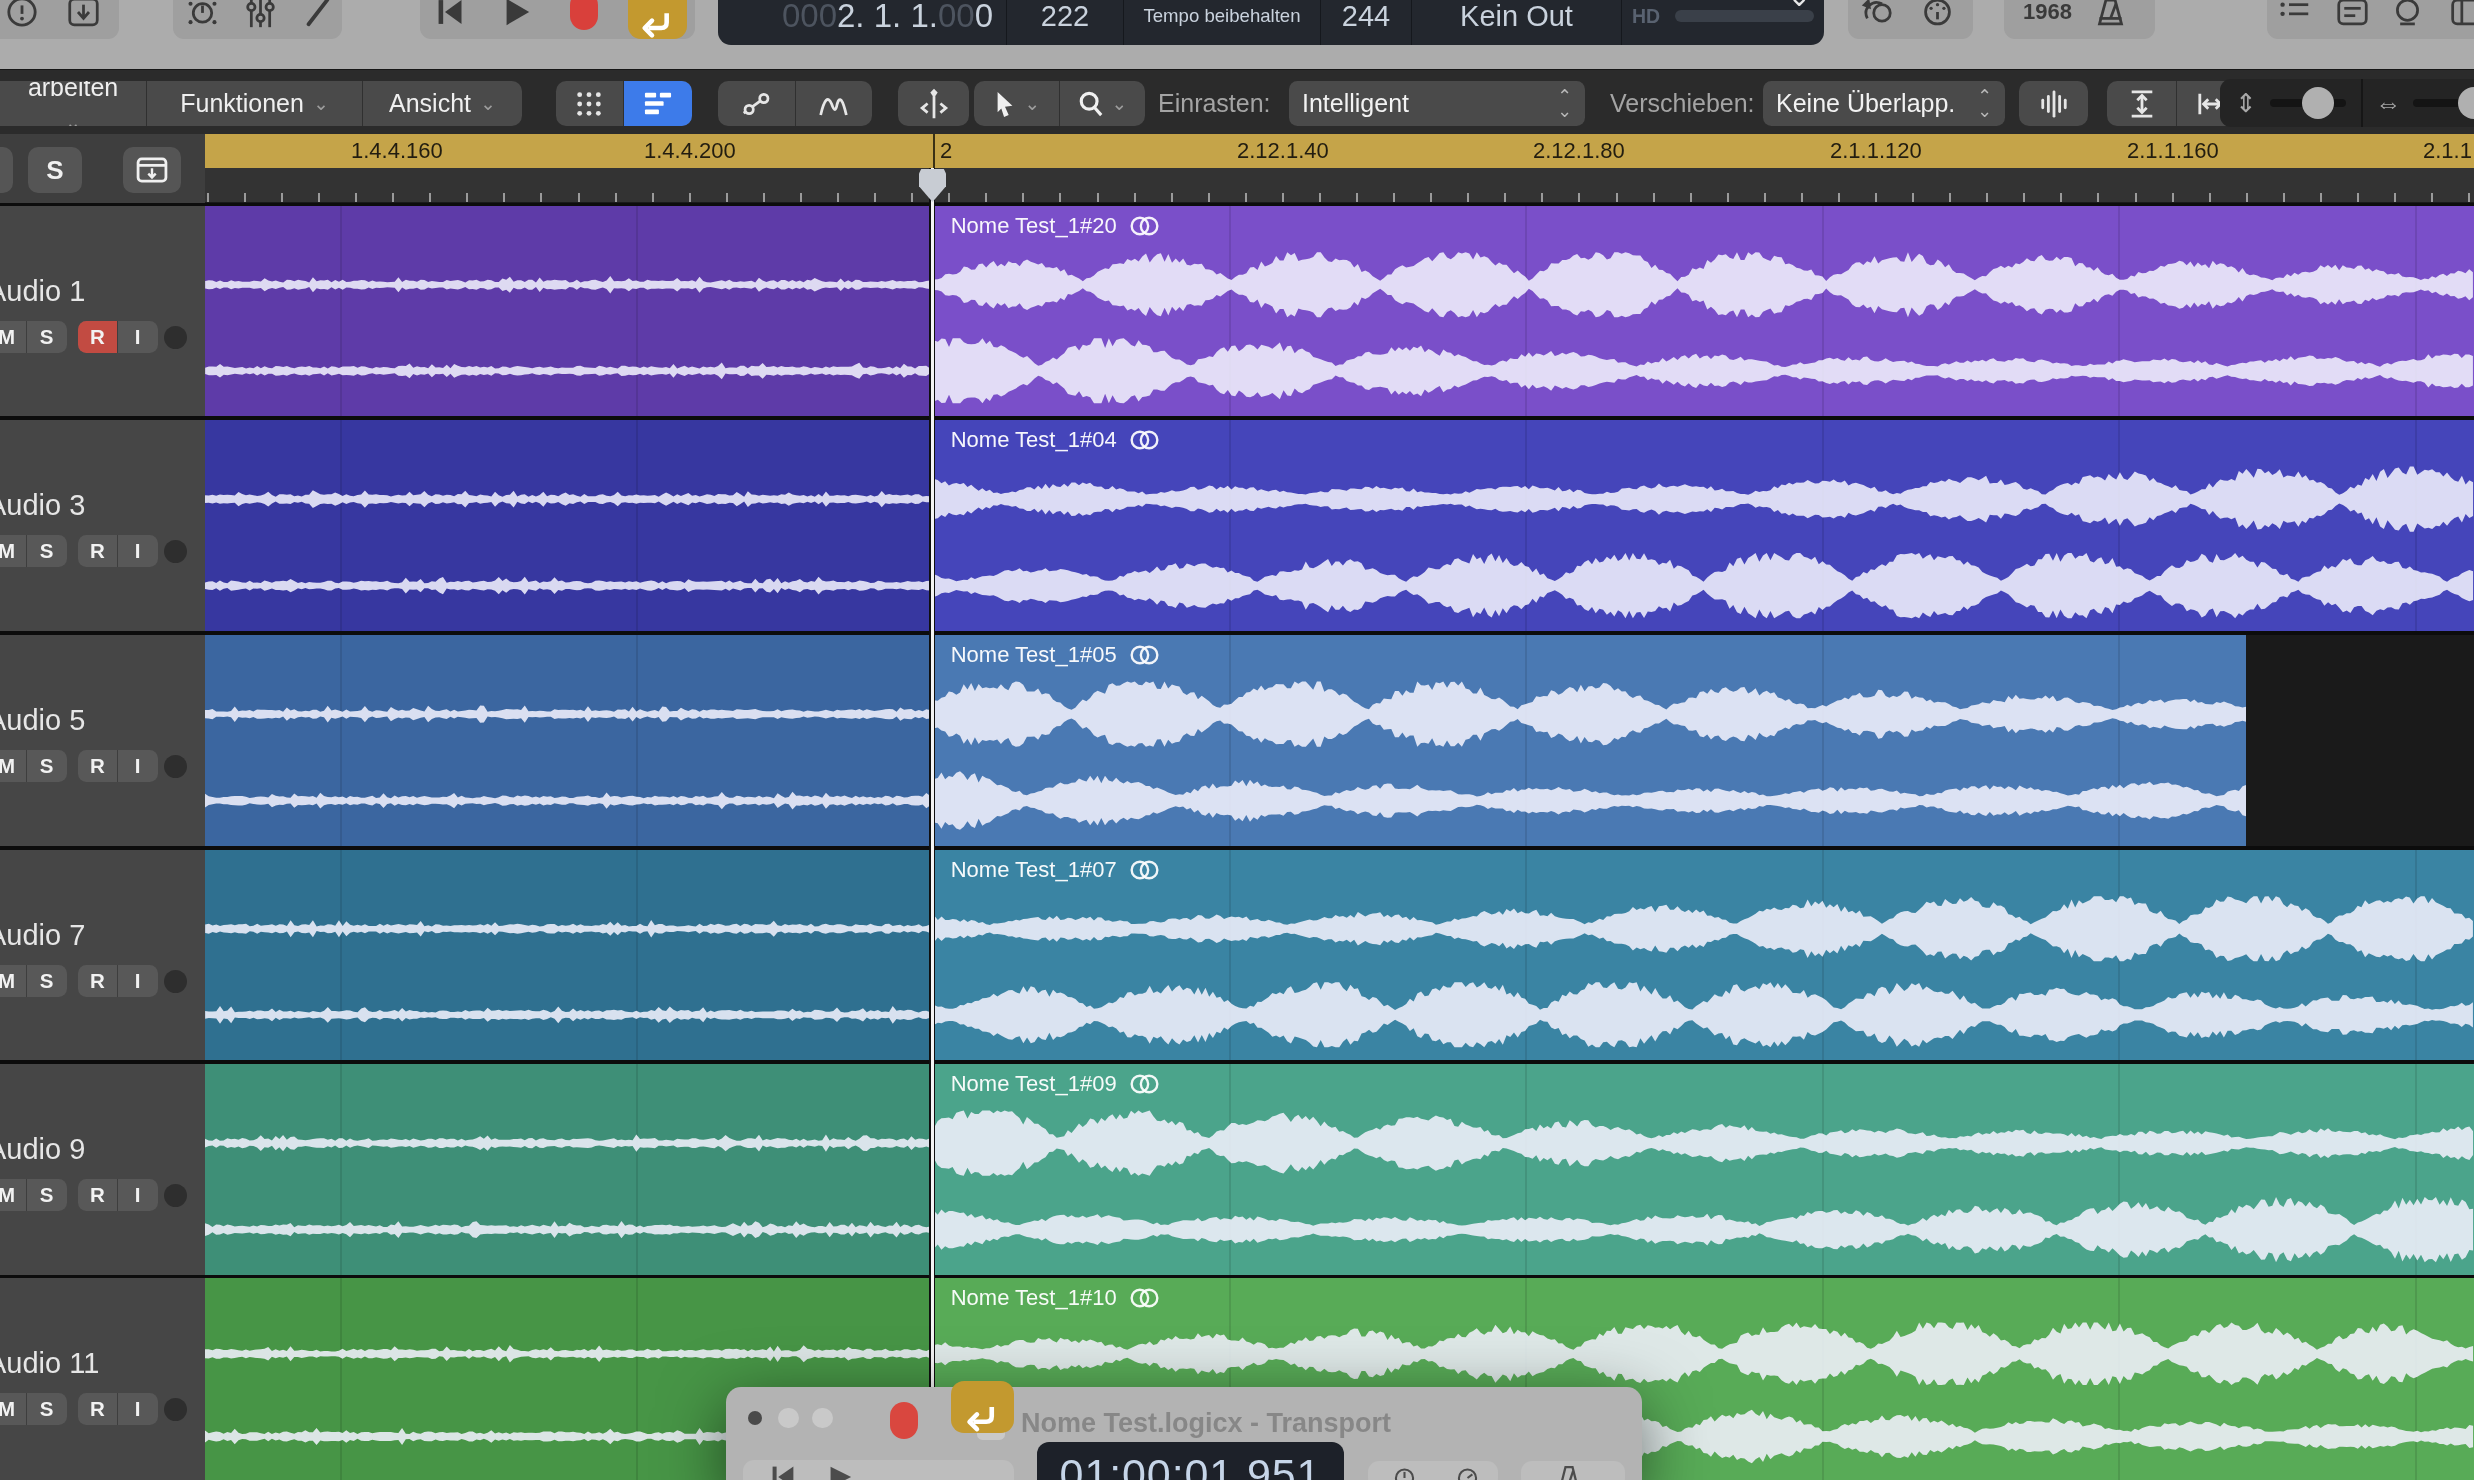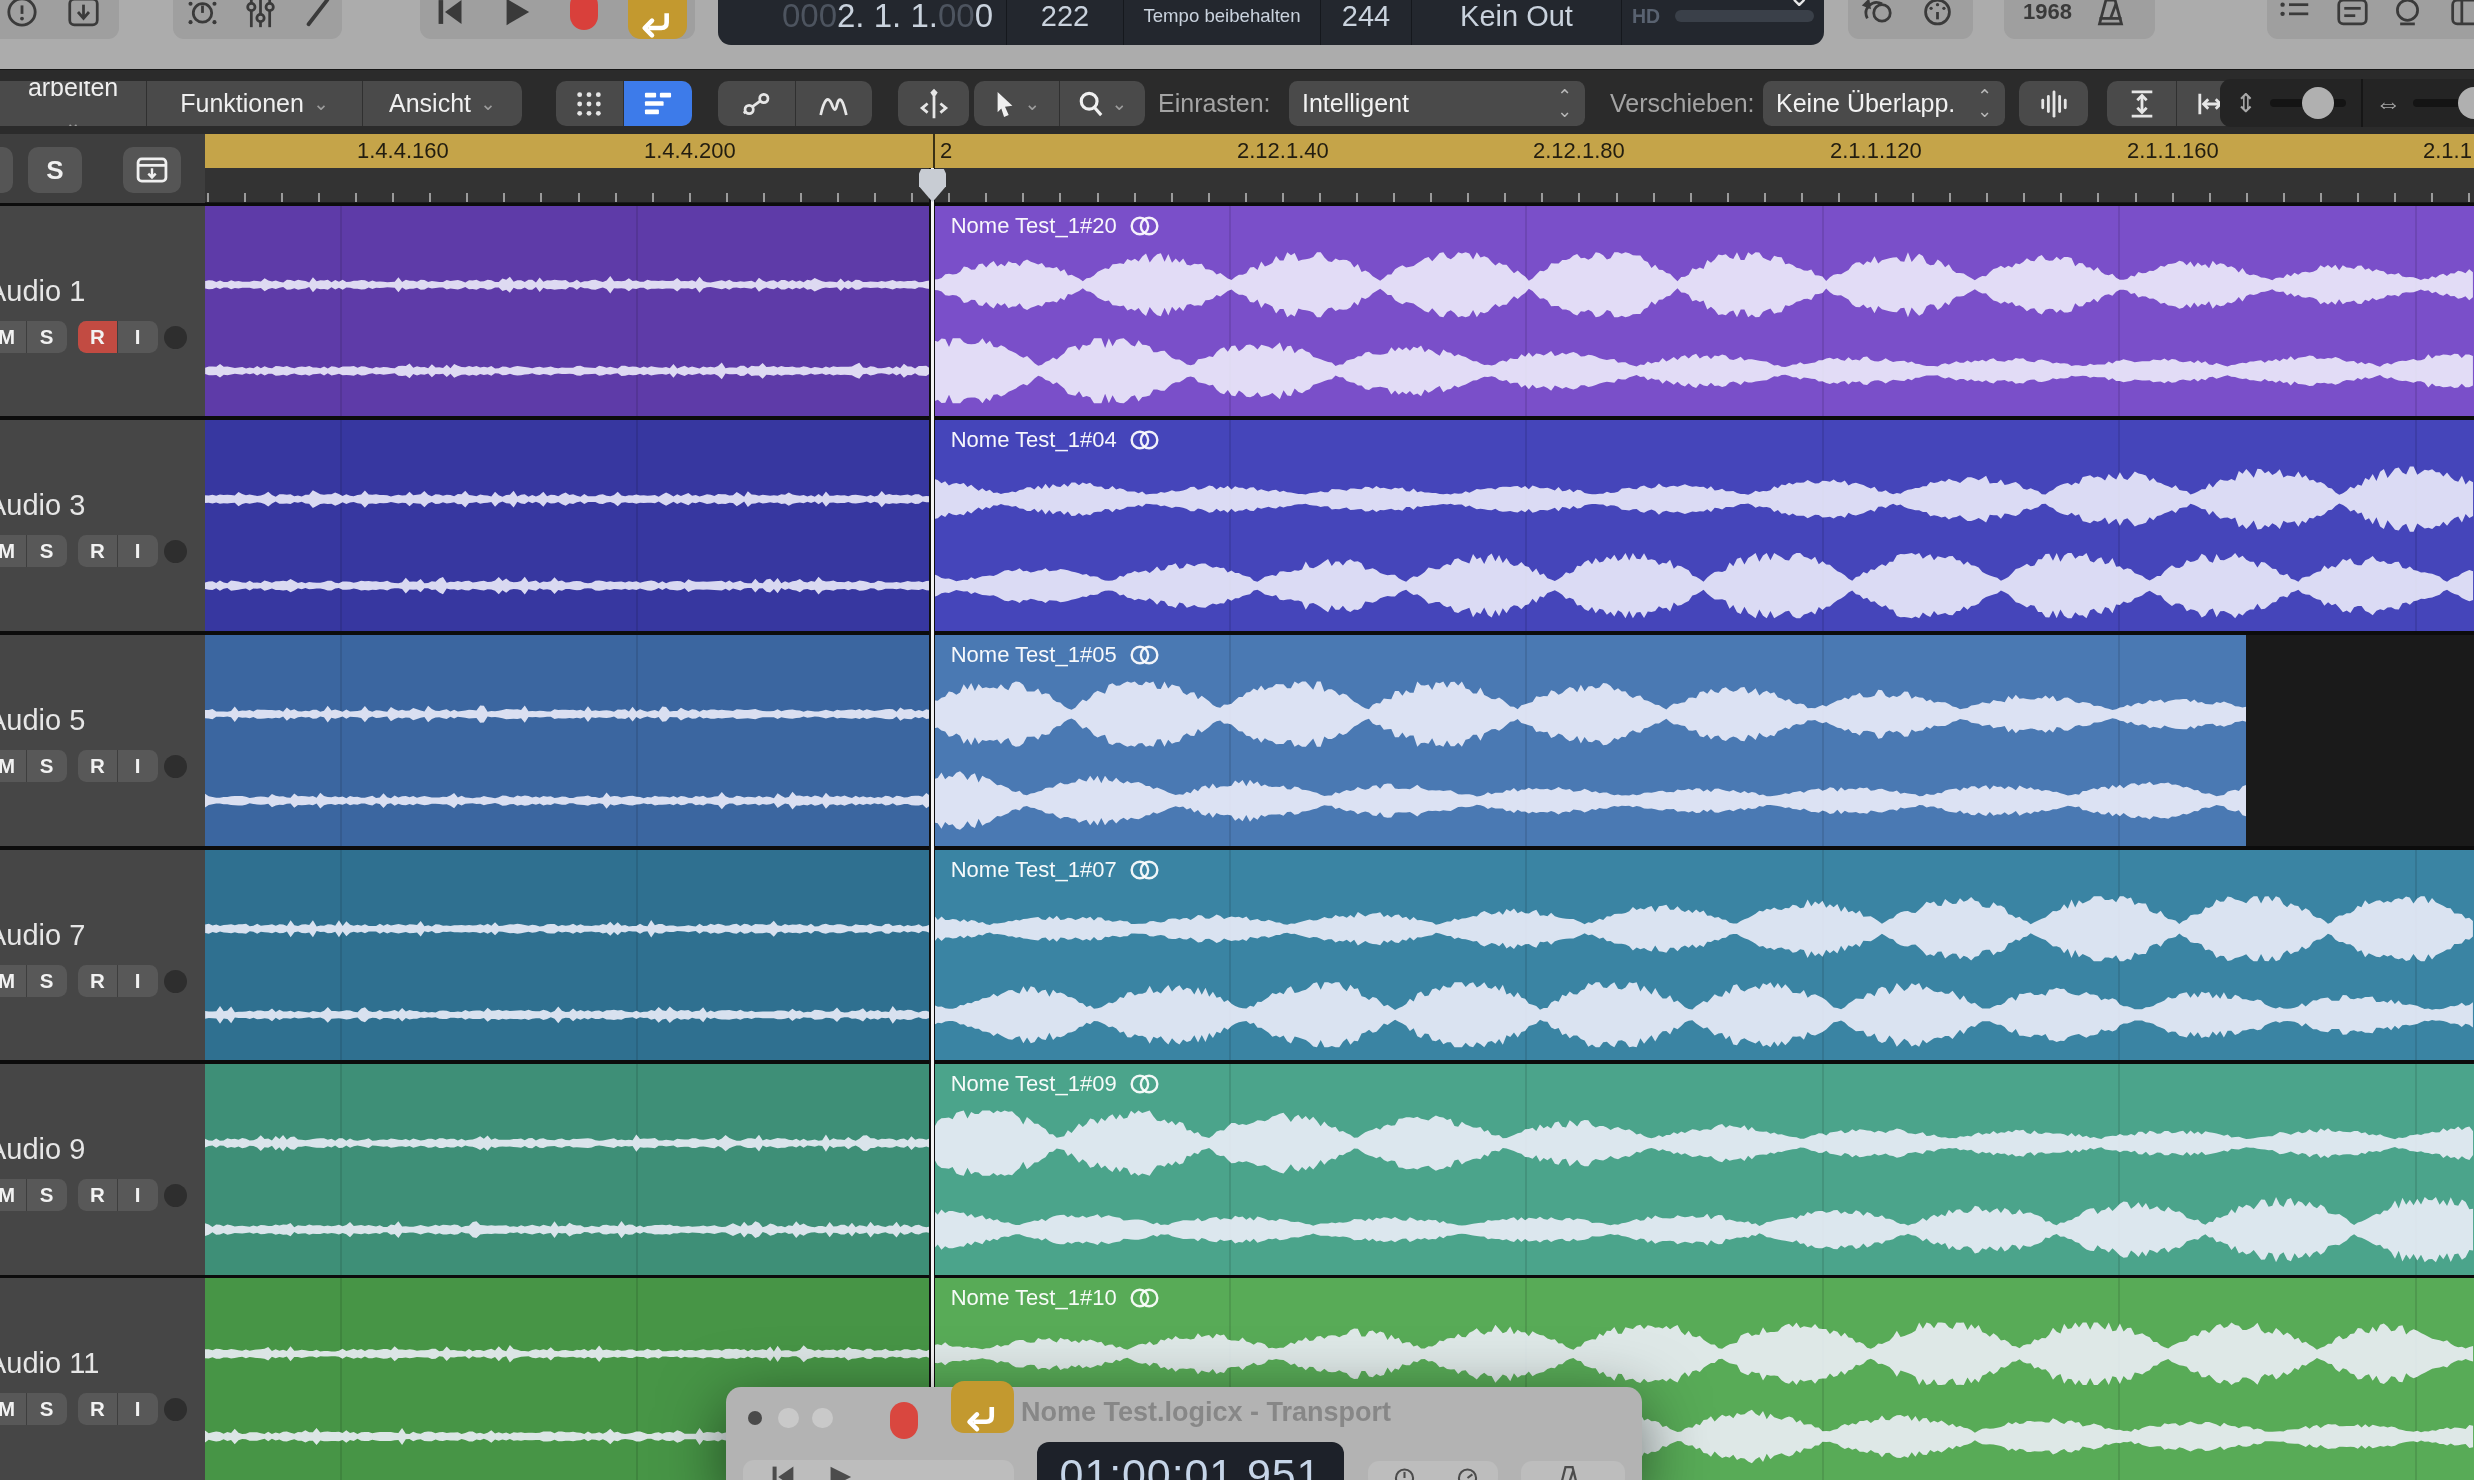--- a/index.html
+++ b/index.html
@@ -69,21 +69,21 @@
   #playhead-stem{left:929px;top:168px;width:6.5px;height:1312px;z-index:40;}
   #playhead-stem .dk{position:absolute;top:0;width:1.9px;height:100%;background:#101010;}
   #playhead-stem .lt{position:absolute;top:0;left:1.9px;width:2.8px;height:100%;background:#f4f4f4;}
   #playhead-marker{left:919px;top:169px;width:27px;height:33px;background:#c8ccd3;z-index:41;
      clip-path:polygon(8% 0,92% 0,100% 14%,100% 52%,50% 100%,0 52%,0 14%);}
 
   
   #transport-win{left:726px;top:1387px;width:916px;height:102px;background:#b3b3b3;border-radius:15px 15px 0 0;
      box-shadow:0 16.7px 65px rgba(0,0,0,.55);z-index:100;}
   .traffic{position:absolute;top:20.5px;border-radius:50%;}
-  #tw-title{position:absolute;left:0;top:9px;width:100%;display:flex;align-items:center;justify-content:center;gap:16px;color:#878787;font-size:27px;font-weight:bold;}
+  #tw-title{position:absolute;left:0;top:20px;width:100%;display:flex;align-items:center;justify-content:center;gap:16px;color:#878787;font-size:27px;font-weight:bold;}
   #tw-doc{width:28px;height:33px;background:#c9c9c9;border-radius:5.6px;display:flex;align-items:center;justify-content:center;color:#6f6f6f;font-size:16.7px;}
   .tw-group{position:absolute;background:#bdbdbd;border-radius:11px;}
   #tw-lcd{position:absolute;left:311px;top:55px;width:307px;height:65px;background:#1d2129;border-radius:12px;display:flex;align-items:center;justify-content:center;color:#c6d5e8;font-size:43px;letter-spacing:0.9px;}
   .tw-ic{position:absolute;color:#4c4c4c;}
   #tw-loop{position:absolute;left:225px;top:-5.6px;width:63px;height:52px;background:#c3992f;border-radius:13px;display:flex;align-items:flex-end;justify-content:center;}
   #tw-rec{position:absolute;left:164px;top:15px;width:28px;height:37px;border-radius:14px;background:#d9473f;}
 </style>
 </head>
 <body>
 
@@ -388,21 +388,21 @@
   <div class="corner-btn" style="left:123px;width:58px;">
     <svg width="32" height="26" viewBox="0 0 34 28">
         <rect x="2" y="2" width="30" height="24" rx="4" fill="none" stroke="#f0f0f0" stroke-width="3"></rect>
         <line x1="2" y1="9" x2="32" y2="9" stroke="#f0f0f0" stroke-width="3"></line>
         <path d="M17 12 L17 21 M13 18 L17 22 L21 18" fill="none" stroke="#f0f0f0" stroke-width="2.6"></path>
       </svg>
   </div>
 </div>
 
 <div class="abs" id="ruler">
-    <div class="ruler-label" style="left: 152px;">1.4.4.160</div>
+    <div class="ruler-label" style="left: 146px;">1.4.4.160</div>
     <div class="ruler-label" style="left: 439px;">1.4.4.200</div>
     <div class="barline" style="left: 728px;"></div>
     <div class="ruler-label" style="left: 735px;">2</div>
     <div class="ruler-label" style="left: 1032px;">2.12.1.40</div>
     <div class="ruler-label" style="left: 1328px;">2.12.1.80</div>
     <div class="ruler-label" style="left: 1625px;">2.1.1.120</div>
     <div class="ruler-label" style="left: 1922px;">2.1.1.160</div>
     <div class="ruler-label" style="left: 2218px;">2.1.1.200</div>
   </div>
 <div class="abs" id="tickstrip">

